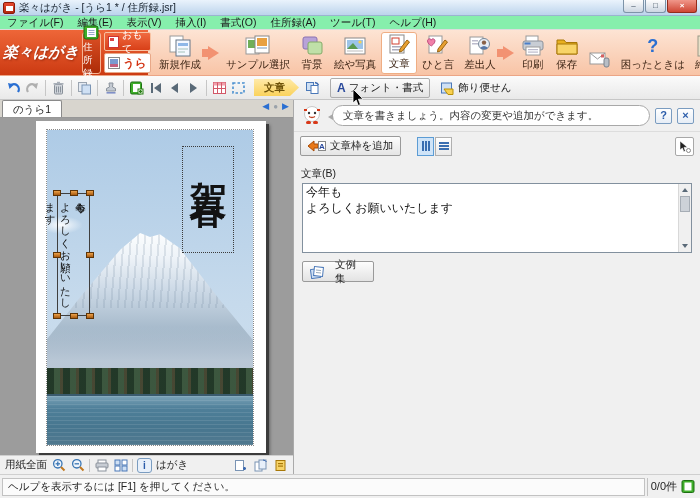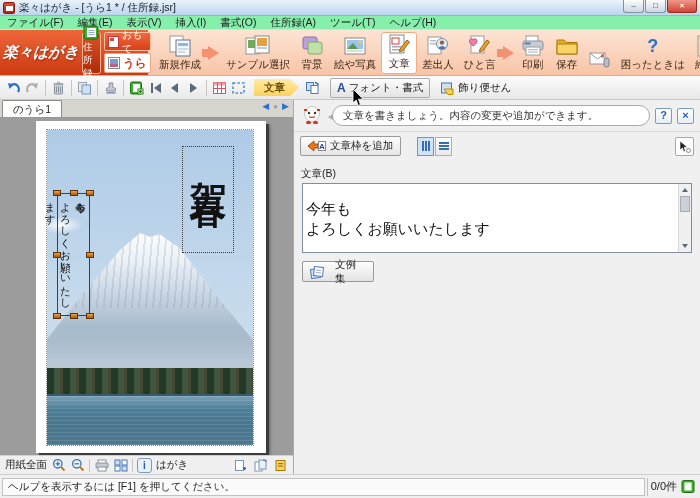--- a/index.html
+++ b/index.html
@@ -97,21 +97,21 @@
   .btn-addframe{height:20px;border:1px solid #9a9a9a;border-radius:2px;background:linear-gradient(#fdfdfd,#e5e5e5);display:flex;align-items:center;gap:4px;padding:0 7px;font-size:10.5px;}
   .toggle{width:17px;height:19px;border:1px solid #b0b0b0;background:linear-gradient(#fff,#e9e9e9);display:flex;align-items:center;justify-content:center;gap:1px;}
   .toggle.sel{background:#cfe4f8;border-color:#5c9cd4;}
   .toggle .vb{width:2px;height:10px;background:#3a6eb0;}
   .toggle .hb{width:10px;height:2px;background:#3a6eb0;}
   .toggle .hwrap{display:flex;flex-direction:column;gap:1px;}
   .tg1{margin-left:16px;} .tg2{margin-left:1px;}
   .btn-pointer{margin-left:auto;width:19px;height:19px;border:1px solid #a8a8a8;border-radius:2px;background:#fff;display:flex;align-items:center;justify-content:center;}
   .text-label{padding:7px 7px 2px;font-size:10.5px;}
   .ta-wrap{position:relative;margin:0 8px;height:70px;border:1px solid #82909e;background:#fff;}
-  .ta-wrap textarea{position:absolute;left:0;top:0;width:calc(100% - 13px);height:100%;border:none;resize:none;font-family:inherit;font-size:15px;line-height:1.3;padding:15px 3px;outline:none;overflow:hidden;background:#fff;color:#111;}
+  .ta-wrap textarea{position:absolute;left:0;top:0;width:calc(100% - 13px);height:100%;border:none;resize:none;font-family:inherit;font-size:12px;line-height:1.3;padding:1px 3px;outline:none;overflow:hidden;background:#fff;color:#111;}
   .ta-sb{position:absolute;top:0;right:0;bottom:0;width:13px;background:#f0f0f0;border-left:1px solid #d8d8d8;}
   .sb-arr{position:absolute;left:0;width:100%;height:12px;display:flex;align-items:center;justify-content:center;}
   .sb-arr.up{top:0;} .sb-arr.dn{bottom:0;}
   .sb-tri-up{width:0;height:0;border-left:3px solid transparent;border-right:3px solid transparent;border-bottom:4px solid #5a6a78;}
   .sb-tri-dn{width:0;height:0;border-left:3px solid transparent;border-right:3px solid transparent;border-top:4px solid #5a6a78;}
   .sb-thumb{position:absolute;left:1px;right:1px;top:12px;height:16px;background:#cdd2d8;border:1px solid #a6adb5;}
   .btn-examples{margin:8px 0 0 8px;height:21px;width:72px;border:1px solid #9a9a9a;border-radius:2px;background:linear-gradient(#fdfdfd,#e3e3e3);display:flex;align-items:center;gap:10px;padding:0 7px;font-size:10.5px;}
 
   
   .statusbar{height:24px;border-top:1px solid #cfcfcf;background:#f0f0f0;display:flex;align-items:center;padding:2px 2px;gap:2px;}
@@ -239,39 +239,39 @@
               <rect x="5" y="13" width="10" height="1.5" fill="#aab"></rect>
               <rect x="5" y="16" width="10" height="1.5" fill="#aab"></rect>
               <polygon points="13,16 20,7 22.5,9 15.5,18 12.5,19" fill="#e8a030" stroke="#9a6510"></polygon>
             </svg>
         </span>
         <span>文章</span>
       </div>
       <div class="tbtn">
         <span class="ic">
           <svg width="24" height="24" viewBox="0 0 24 24">
+              <rect x="3" y="2" width="13" height="17" fill="#fff" stroke="#999"></rect>
+              <path d="M9 7 C9 4.6 5.8 4 5.2 6.2 C4.6 4 1.5 4.6 1.5 7 C1.5 9.6 5.2 12 5.2 12 C5.2 12 9 9.6 9 7Z" fill="#f080a8" stroke="#c05080"></path>
+              <polygon points="12,15 19,6 21.5,8 14.5,17 11.5,18" fill="#e8a030" stroke="#9a6510"></polygon>
+            </svg>
+        </span>
+        <span>ひと言</span>
+      </div>
+      <div class="tbtn">
+        <span class="ic">
+          <svg width="24" height="24" viewBox="0 0 24 24">
               <rect x="2" y="3" width="13" height="17" fill="#fff" stroke="#999"></rect>
               <rect x="4" y="6" width="6" height="1.5" fill="#bbc"></rect>
               <rect x="4" y="9" width="6" height="1.5" fill="#bbc"></rect>
               <circle cx="16" cy="10" r="5.5" fill="#e8eef6" stroke="#789"></circle>
               <circle cx="16" cy="8.6" r="2.2" fill="#8a6248"></circle>
               <path d="M12.5 13.5 Q16 10.5 19.5 13.5 L19 15 L13 15 Z" fill="#5878a8"></path>
             </svg>
         </span>
         <span>差出人</span>
-      </div>
-      <div class="tbtn">
-        <span class="ic">
-          <svg width="24" height="24" viewBox="0 0 24 24">
-              <rect x="3" y="2" width="13" height="17" fill="#fff" stroke="#999"></rect>
-              <path d="M9 7 C9 4.6 5.8 4 5.2 6.2 C4.6 4 1.5 4.6 1.5 7 C1.5 9.6 5.2 12 5.2 12 C5.2 12 9 9.6 9 7Z" fill="#f080a8" stroke="#c05080"></path>
-              <polygon points="12,15 19,6 21.5,8 14.5,17 11.5,18" fill="#e8a030" stroke="#9a6510"></polygon>
-            </svg>
-        </span>
-        <span>ひと言</span>
       </div>
       <div class="flow-arrow"></div>
       <div class="tbtn">
         <span class="ic">
           <svg width="24" height="24" viewBox="0 0 24 24">
               <rect x="5" y="2" width="12" height="6" fill="#fff" stroke="#999"></rect>
               <rect x="2" y="7" width="20" height="9" rx="2" fill="#c8cdd4" stroke="#8a919a"></rect>
               <rect x="3.5" y="8.5" width="6" height="2" fill="#4a7ec8"></rect>
               <rect x="5" y="13" width="14" height="8" fill="#fff" stroke="#999"></rect>
               <rect x="7" y="15" width="10" height="1.2" fill="#bbc"></rect>

